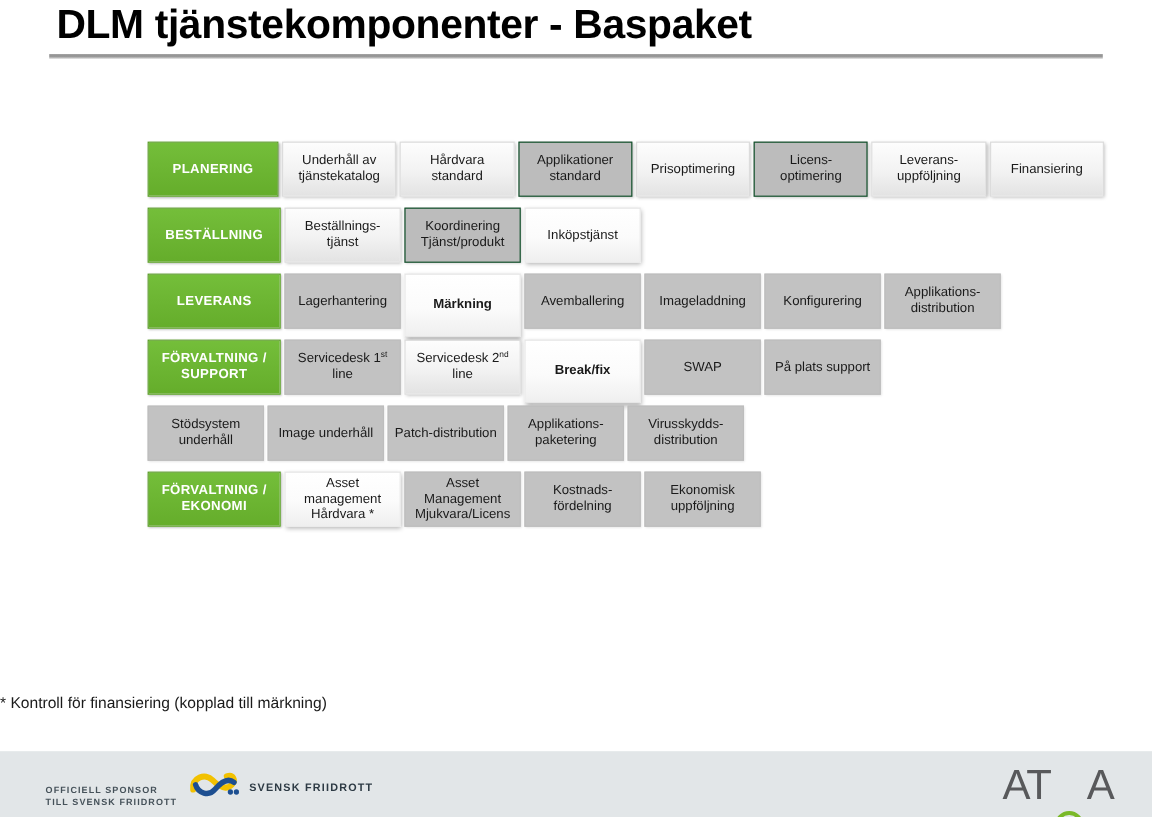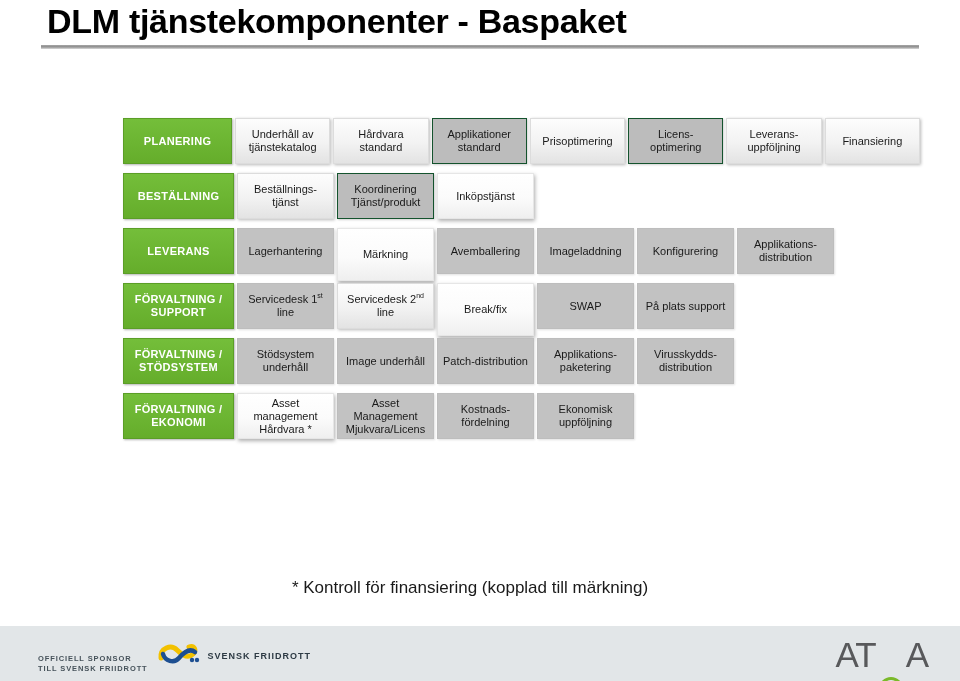--- a/index.html
+++ b/index.html
@@ -66,21 +66,21 @@
     padding: 2px 4px;
     overflow: hidden;
   }
 
   
   .w-cat   { width: 111px; }
   .w-std   { width: 97px;  }
 
   
   .h-norm  { height: 46px; }
-  .h-tall  { height: 53px; }
+  .h-tall  { height: 53px; font-weight: bold; }
 
   
   .v-green {
     background: #6ab42e;
     background: linear-gradient(to bottom, #74be3a 0%, #65ad2b 100%);
     color: #ffffff;
     font-weight: bold;
     font-size: 11px;
     letter-spacing: 0.3px;
     border: 1px solid #5b9e27;
@@ -109,22 +109,22 @@
 
   .cell .label { display: block; }
   .cell sup { font-size: 7px; vertical-align: super; line-height: 0; }
 
   
   #footnote {
     position: absolute;
     left: 0;
     top: 578px;
     width: 940px;
-    text-align: center;
-    font-size: 17px;
+    text-align: left;
+    font-size: 13px;
     color: #1a1a1a;
   }
 
   
   #footer-bar {
     position: absolute;
     left: 0;
     bottom: 0;
     width: 960px;
     height: 55px;
@@ -254,23 +254,20 @@
         <span class="label">Break/fix</span>
       </div>
       <div class="cell w-std h-norm v-gray">
         <span class="label">SWAP</span>
       </div>
       <div class="cell w-std h-norm v-gray">
         <span class="label">På plats support</span>
       </div>
     </div>
     <div class="matrix-row">
-      <div class="cell w-cat h-norm v-green">
-        <span class="label">FÖRVALTNING / STÖDSYSTEM</span>
-      </div>
       <div class="cell w-std h-norm v-gray">
         <span class="label">Stödsystem underhåll</span>
       </div>
       <div class="cell w-std h-norm v-gray">
         <span class="label">Image underhåll</span>
       </div>
       <div class="cell w-std h-norm v-gray">
         <span class="label">Patch-distribution</span>
       </div>
       <div class="cell w-std h-norm v-gray">

